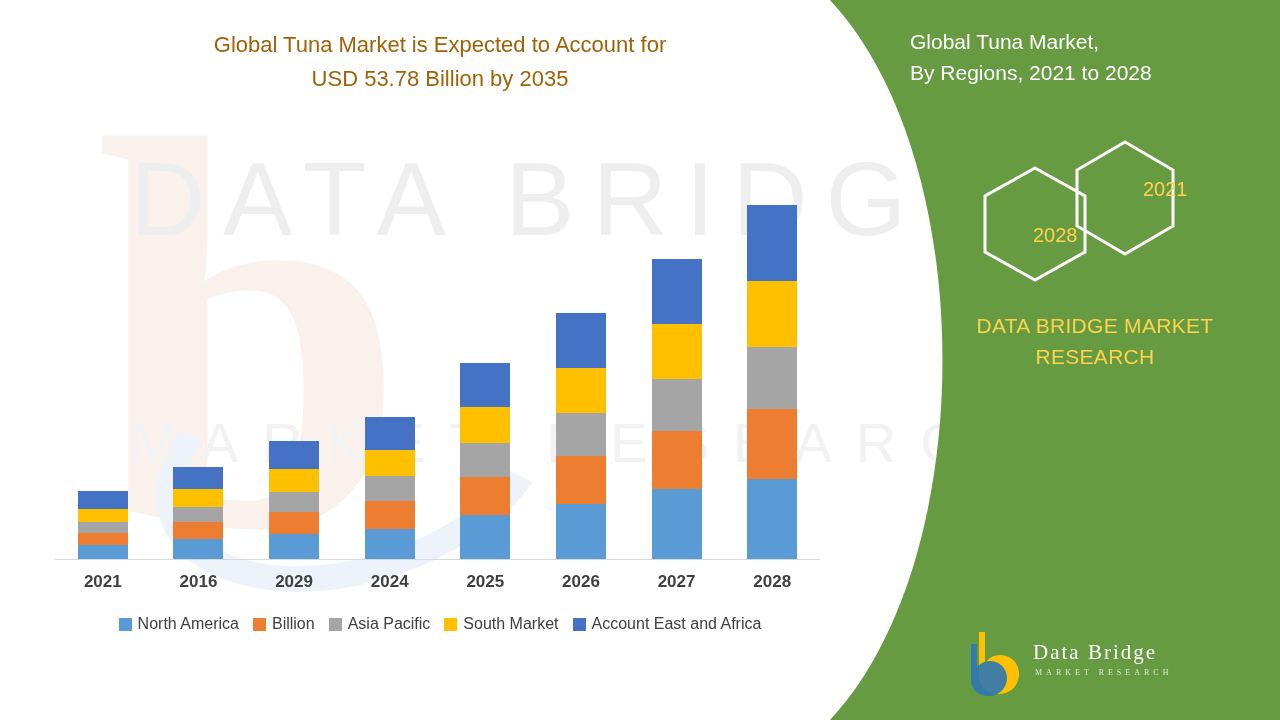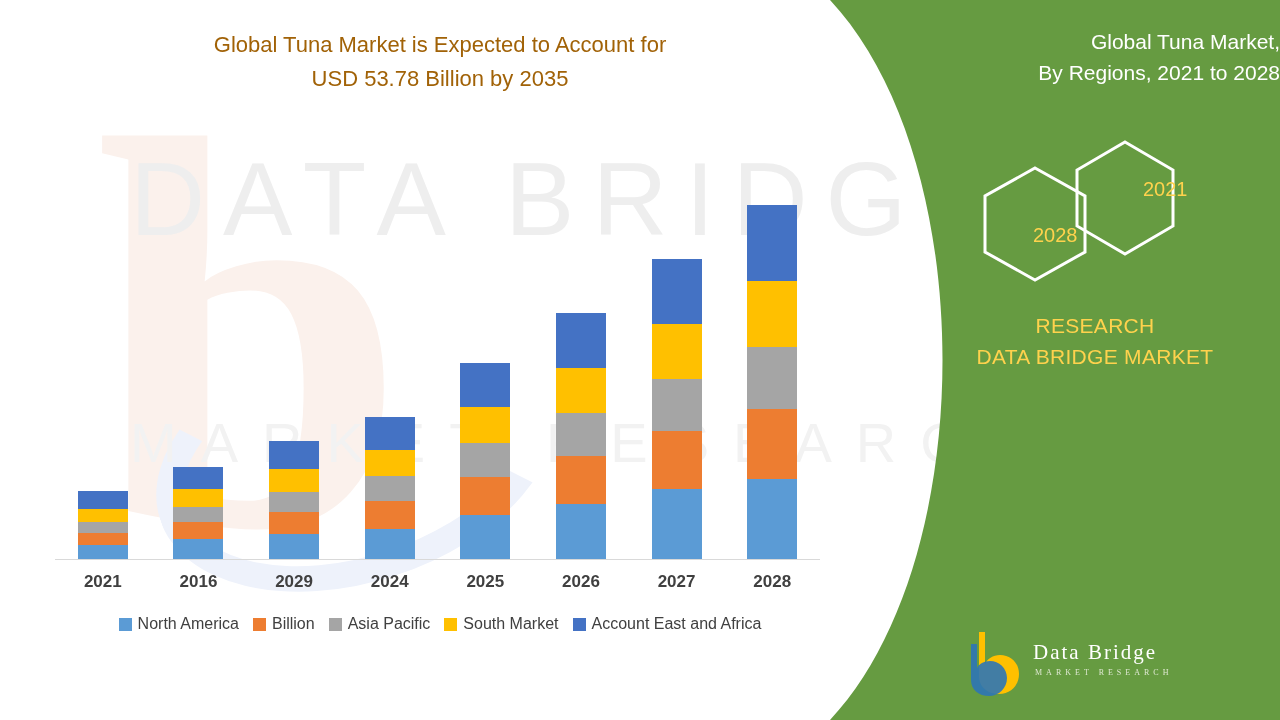--- a/index.html
+++ b/index.html
@@ -82,21 +82,21 @@
     overflow: hidden;
   }
   .green-panel svg {
     display: block;
   }
   .panel-title {
     position: absolute;
     left: 0;
     right: 0;
     top: 26px;
-    text-align: right;
+    text-align: left;
     color: #ffffff;
     font-size: 21px;
     line-height: 31px;
     padding-left: 80px;
   }
   .hexes {
     position: absolute;
     left: 145px;
     top: 140px;
     width: 300px;
@@ -383,22 +383,22 @@
     <div class="hexes">
       <svg width="300" height="150" viewBox="0 0 300 150" xmlns="http://www.w3.org/2000/svg">
         <polygon points="60,28 110,56 110,112 60,140 10,112 10,56" fill="none" stroke="#ffffff" stroke-width="3"></polygon>
         <polygon points="150,2 198,30 198,86 150,114 102,86 102,30" fill="none" stroke="#ffffff" stroke-width="3"></polygon>
       </svg>
       <div class="hex-label y2021">2021</div>
       <div class="hex-label y2028">2028</div>
     </div>
 
     <div class="brand">
+      <div>DATA BRIDGE MARKET</div>
       <div>RESEARCH</div>
-      <div>DATA BRIDGE MARKET</div>
     </div>
   </div>
 
   <div class="logo">
     <svg width="70" height="66" viewBox="0 0 70 66" xmlns="http://www.w3.org/2000/svg">
       <path d="M14 2 L14 46 C14 58, 24 64, 34 64 C46 64, 54 55, 54 44 C54 33, 46 25, 35 25 C28 25, 22 29, 20 34 L20 2 Z" fill="#ffc000"></path>
       <path d="M6 14 L6 50 C6 60, 14 66, 24 66 C34 66, 42 58, 42 48 C42 38, 34 31, 25 31 C19 31, 14 34, 12 38 L12 14 Z" fill="#2e75b6" opacity="0.9"></path>
     </svg>
     <div class="logo-text">Data Bridge</div>
     <div class="logo-sub">MARKET RESEARCH</div>

